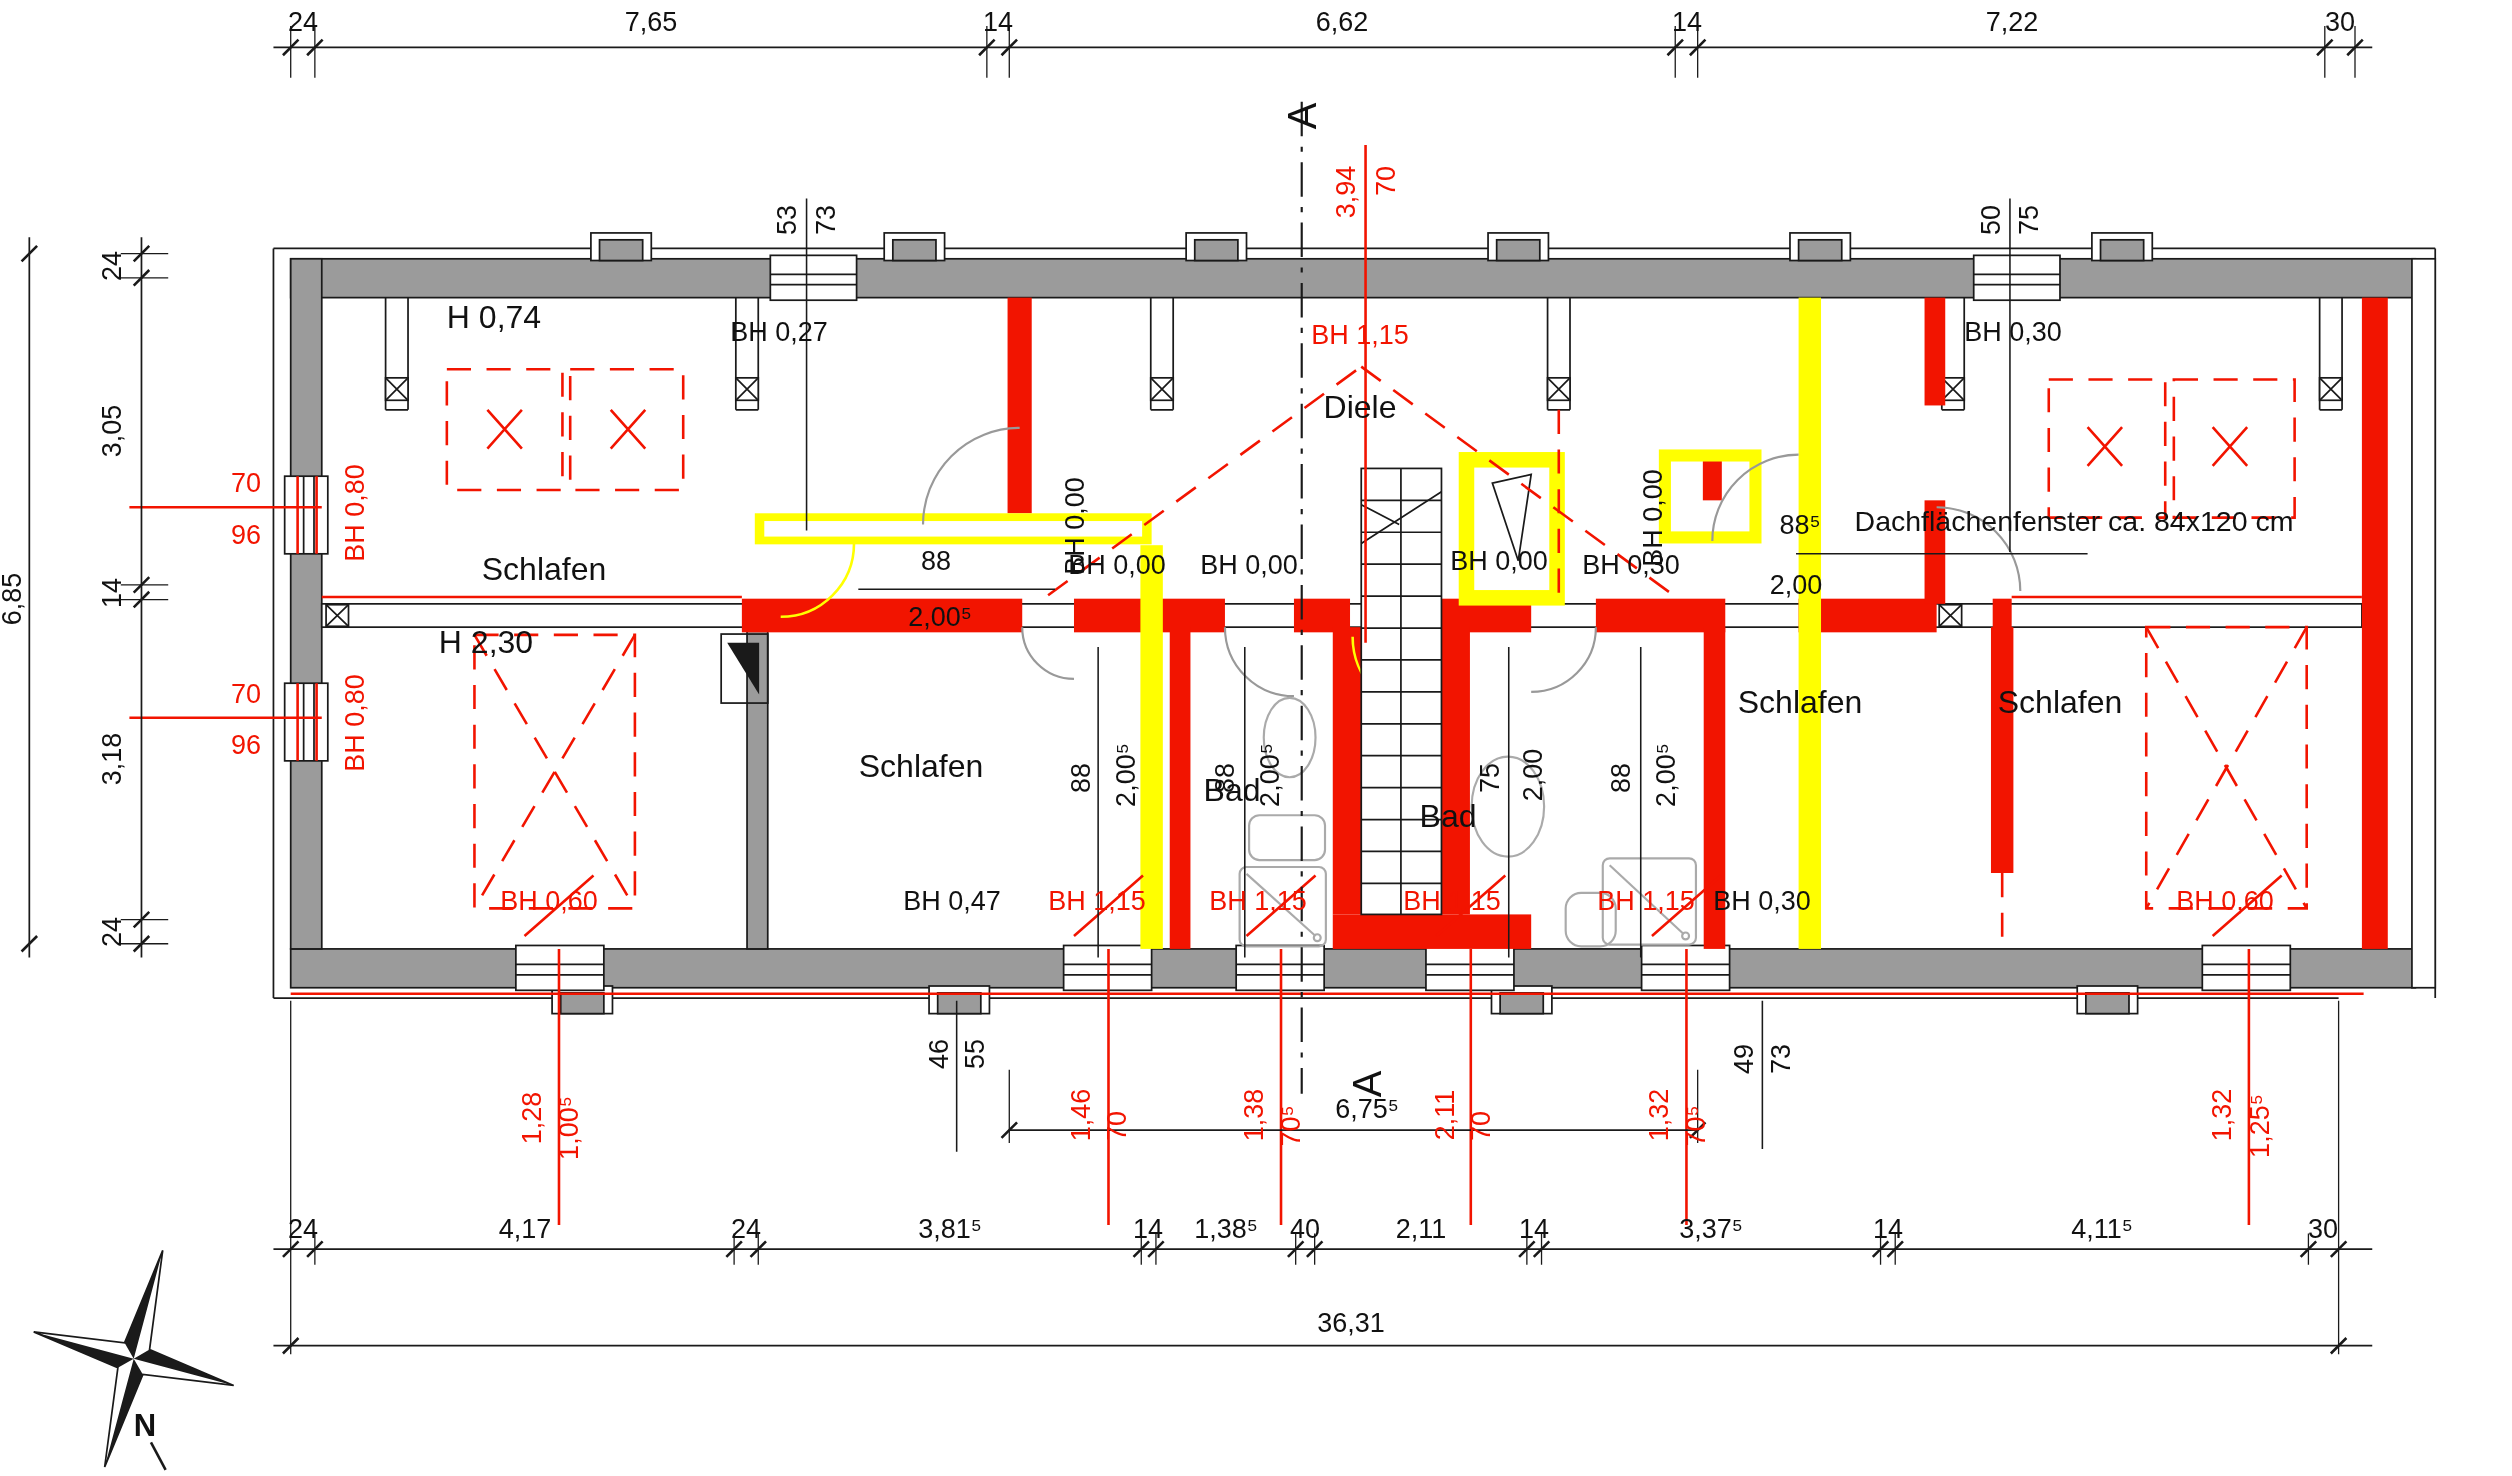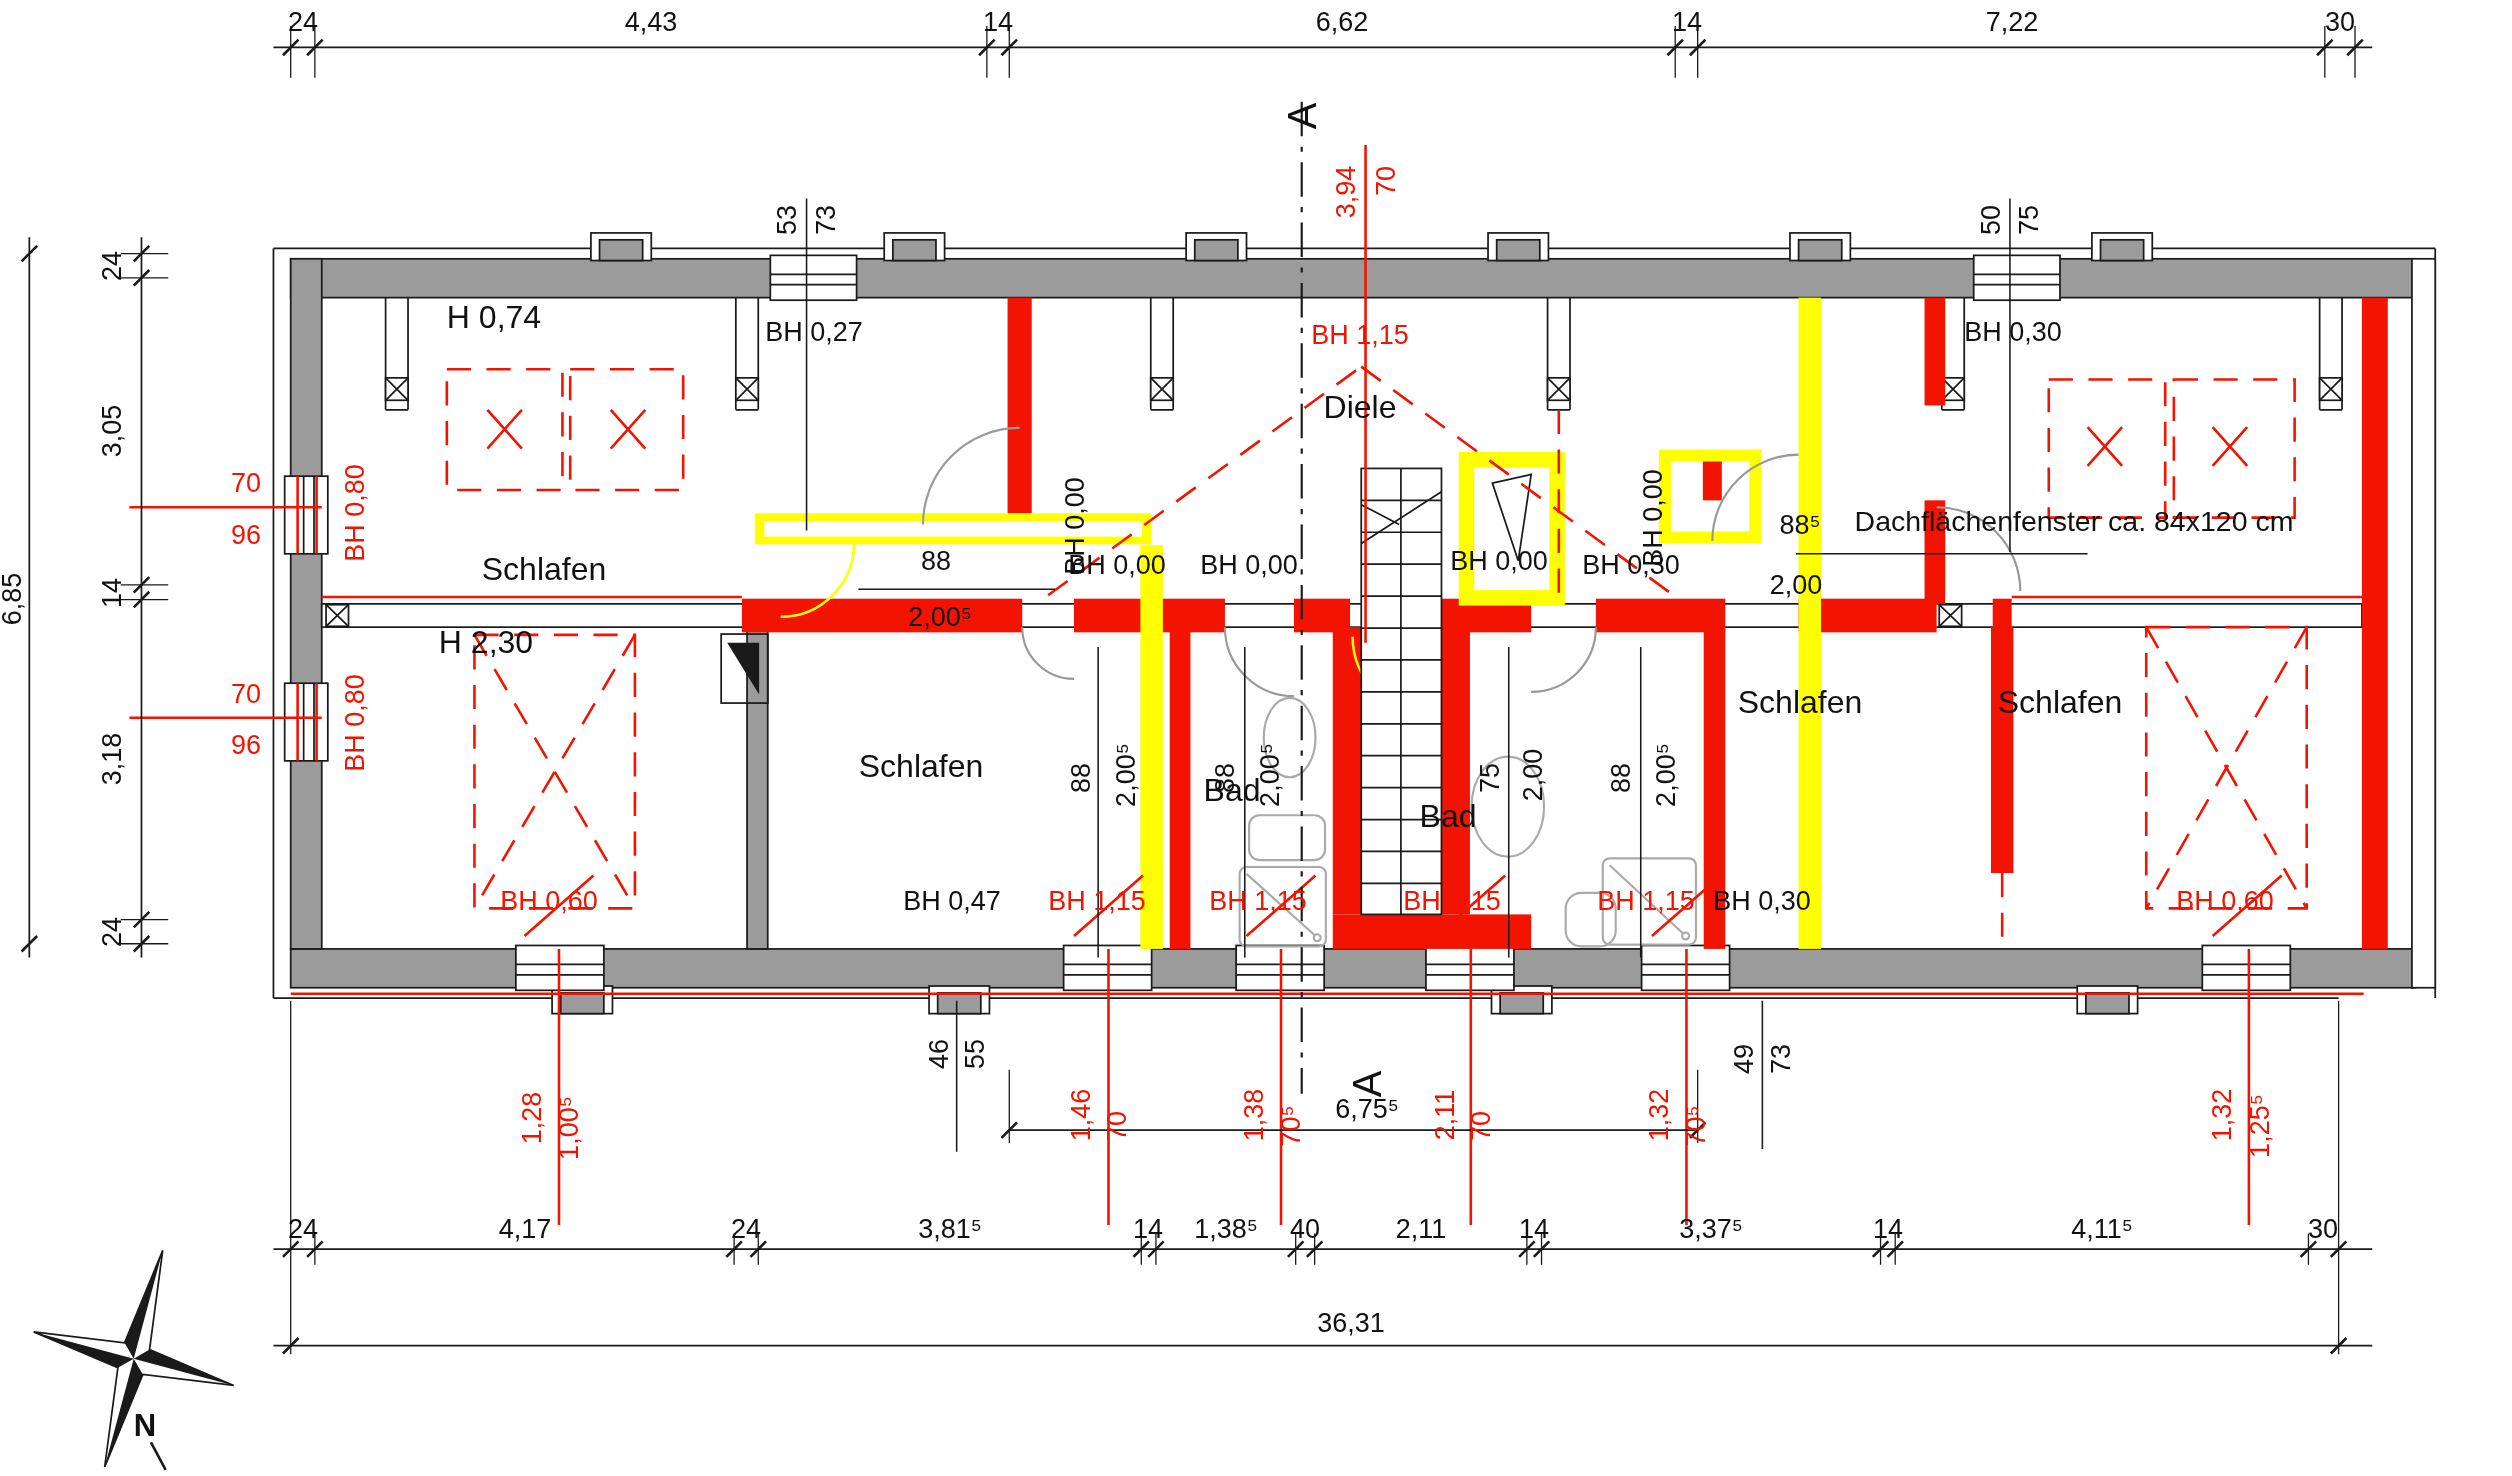--- a/index.html
+++ b/index.html
@@ -256,21 +256,21 @@
   </g>
 
   <g transform="translate(155,1575) rotate(15)">
     <polygon points="0,-130 15,-15 120,0 15,15 0,130 -15,15 -120,0 -15,-15" fill="#fff" stroke="#1a1a1a" stroke-width="2"></polygon>
     <path d="M0,-130 L0,0 L-15,-15 Z M120,0 L0,0 L15,-15 Z M0,130 L0,0 L15,15 Z M-120,0 L0,0 L-15,15 Z" fill="#1a1a1a"></path>
   </g>
   <path d="M175,1672 L192,1704" stroke="#1a1a1a" stroke-width="3"></path>
 </svg>
 
   <div class="lbl" style="left:303px;top:21.6px">24</div>
-  <div class="lbl" style="left:651px;top:21.6px">4,43</div>
+  <div class="lbl" style="left:651px;top:21.6px">7,65</div>
   <div class="lbl" style="left:998px;top:21.6px">14</div>
   <div class="lbl" style="left:1342px;top:21.6px">6,62</div>
   <div class="lbl" style="left:1687px;top:21.6px">14</div>
   <div class="lbl" style="left:2012px;top:21.6px">7,22</div>
   <div class="lbl" style="left:2340px;top:21.6px">30</div>
 
   <div class="lbl v" style="left:112px;top:266px">24</div>
   <div class="lbl v" style="left:112px;top:431px">3,05</div>
   <div class="lbl v" style="left:112px;top:593px">14</div>
   <div class="lbl v" style="left:112px;top:759px">3,18</div>
@@ -304,21 +304,21 @@
   <div class="lbl v red" style="left:355px;top:513px">BH 0,80</div>
   <div class="lbl red" style="left:246px;top:694px">70</div>
   <div class="lbl red" style="left:246px;top:745px">96</div>
   <div class="lbl v red" style="left:355px;top:723px">BH 0,80</div>
 
   <div class="lbl v" style="left:787px;top:220px">53</div>
   <div class="lbl v" style="left:826px;top:220px">73</div>
   <div class="lbl v" style="left:1991px;top:220px">50</div>
   <div class="lbl v" style="left:2029px;top:220px">75</div>
 
-  <div class="lbl" style="left:814px;top:332px">BH 0,27</div>
+  <div class="lbl" style="left:779px;top:332px">BH 0,27</div>
   <div class="lbl" style="left:2013px;top:332px">BH 0,30</div>
   <div class="lbl red" style="left:1360px;top:335px">BH 1,15</div>
 
   <div class="lbl room" style="left:494px;top:317px">H 0,74</div>
   <div class="lbl room" style="left:544px;top:569px">Schlafen</div>
   <div class="lbl room" style="left:1360px;top:407px">Diele</div>
   <div class="lbl room" style="left:486px;top:642px">H 2,30</div>
   <div class="lbl room" style="left:921px;top:766px">Schlafen</div>
   <div class="lbl room" style="left:1232px;top:790px">Bad</div>
   <div class="lbl room" style="left:1448px;top:816px">Bad</div>

